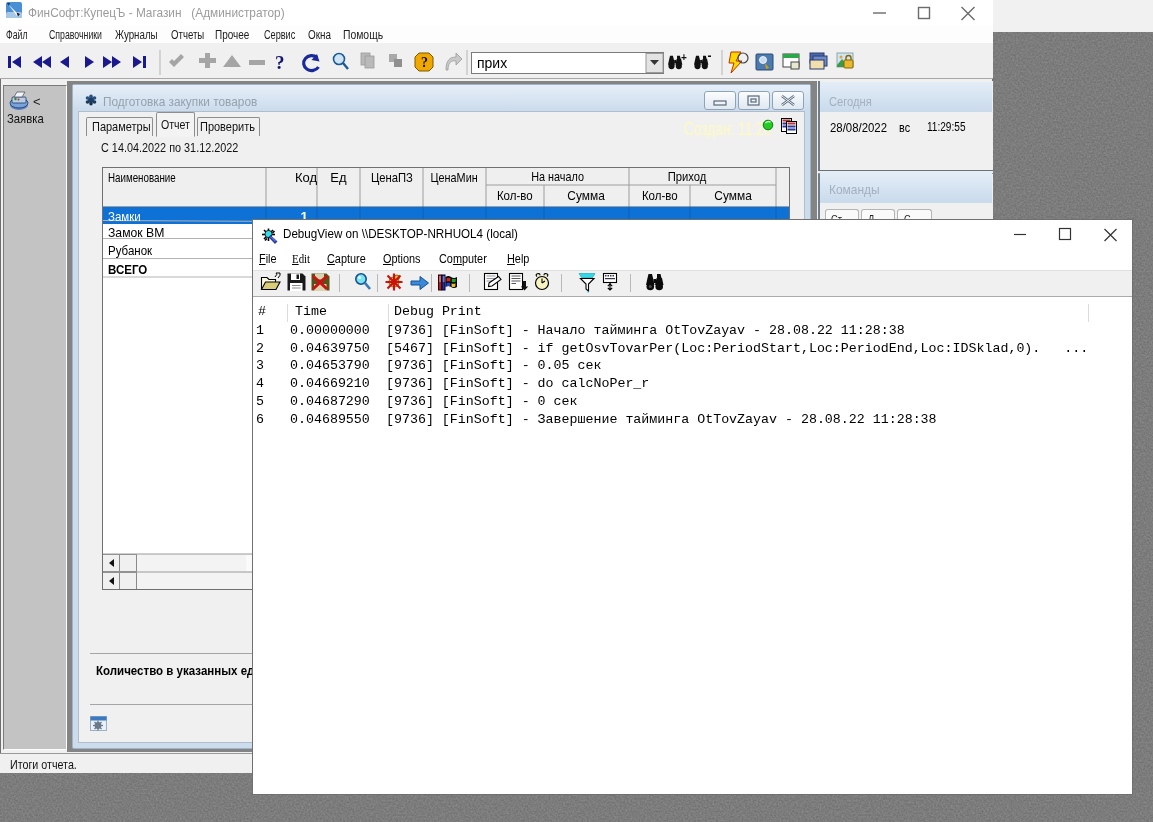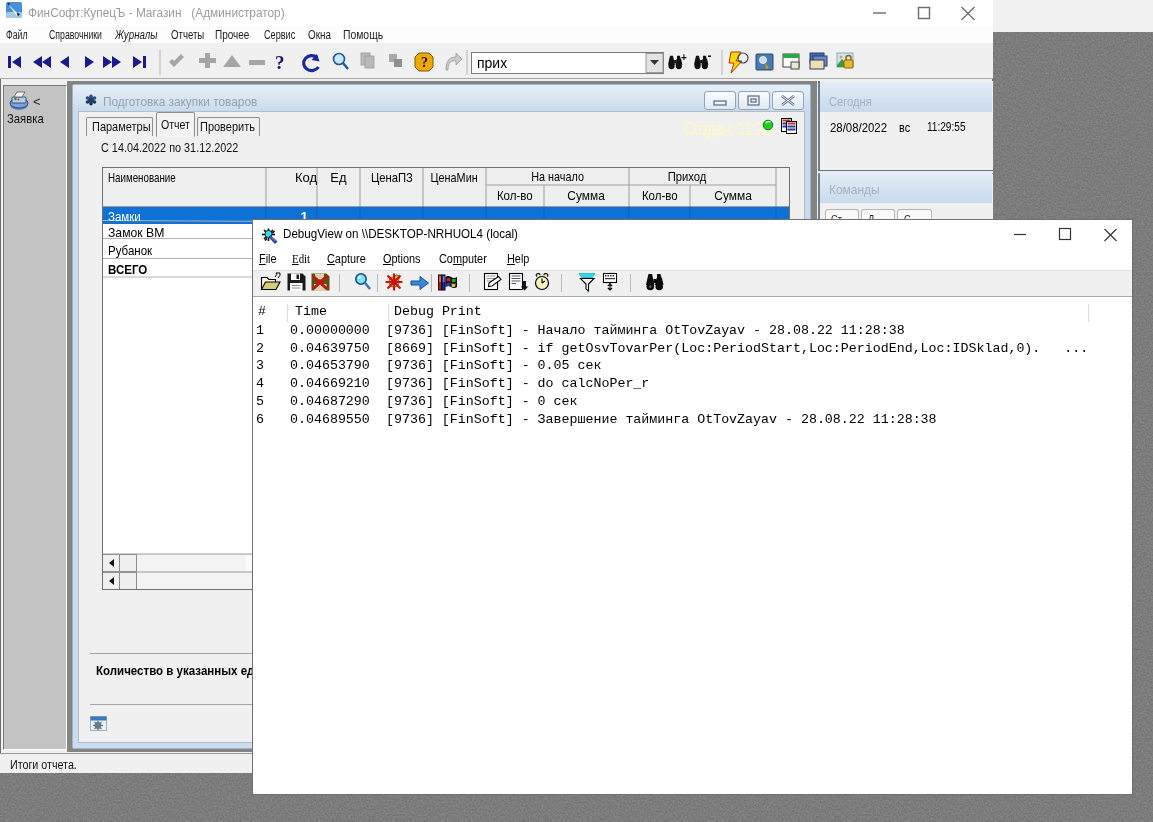--- a/index.html
+++ b/index.html
@@ -40,21 +40,21 @@
 
   <svg class="abs" style="left:866px;top:0" width="120" height="26" viewBox="0 0 120 26">
     <line x1="7" y1="13" x2="20" y2="13" stroke="#6b6b6b" stroke-width="1.4"></line>
     <rect x="52.5" y="7.5" width="11" height="11" fill="none" stroke="#6b6b6b" stroke-width="1.4"></rect>
     <path d="M95.5 7 L108.5 20 M108.5 7 L95.5 20" stroke="#6b6b6b" stroke-width="1.4"></path>
   </svg>
 
   <div class="abs" style="left:0;top:26px;width:993px;height:17px;background:#fdfdfd;"></div>
   <div class="txt" style="top:27.5px;font-size:12.5px;color:#1c1c1c;left:6px;"><span class="nw" style="transform:scaleX(.70)">Файл</span></div>
   <div class="txt" style="top:27.5px;font-size:12.5px;color:#1c1c1c;left:49px;"><span class="nw" style="transform:scaleX(.70)">Справочники</span></div>
-  <div class="txt" style="top:27.5px;font-size:12.5px;color:#1c1c1c;left:115px;font-style:italic;"><span class="nw" style="transform:scaleX(.78)">Журналы</span></div>
+  <div class="txt" style="top:27.5px;font-size:12.5px;color:#1c1c1c;left:115px;"><span class="nw" style="transform:scaleX(.78)">Журналы</span></div>
   <div class="txt" style="top:27.5px;font-size:12.5px;color:#1c1c1c;left:171px;"><span class="nw" style="transform:scaleX(.77)">Отчеты</span></div>
   <div class="txt" style="top:27.5px;font-size:12.5px;color:#1c1c1c;left:215px;"><span class="nw" style="transform:scaleX(.80)">Прочее</span></div>
   <div class="txt" style="top:27.5px;font-size:12.5px;color:#1c1c1c;left:264px;"><span class="nw" style="transform:scaleX(.73)">Сервис</span></div>
   <div class="txt" style="top:27.5px;font-size:12.5px;color:#1c1c1c;left:308px;"><span class="nw" style="transform:scaleX(.79)">Окна</span></div>
   <div class="txt" style="top:27.5px;font-size:12.5px;color:#1c1c1c;left:343px;"><span class="nw" style="transform:scaleX(.83)">Помощь</span></div>
 
   <div class="abs" style="left:0;top:43px;width:993px;height:36px;background:#f0f0f0;border-bottom:1px solid #a8a8a8;box-sizing:border-box;"></div>
   <svg class="abs" style="left:0;top:47px" width="993" height="30" viewBox="0 0 993 30">
 
     <g fill="#1a1a8e">
@@ -493,21 +493,21 @@
         <line x1="34.5" y1="1" x2="34.5" y2="19"></line>
         <line x1="135.5" y1="1" x2="135.5" y2="19"></line>
         <line x1="835.5" y1="1" x2="835.5" y2="19"></line>
       </g>
   </svg>
   <div class="txt mono" style="left:3px;top:103px;font-size:13.3px;">1</div>
   <div class="txt mono" style="left:37px;top:103px;font-size:13.3px;">0.00000000</div>
   <div class="txt mono" style="left:133px;top:103px;font-size:13.3px;">[9736] [FinSoft] - Начало тайминга OtTovZayav - 28.08.22 11:28:38</div>
   <div class="txt mono" style="left:3px;top:120.7px;font-size:13.3px;">2</div>
   <div class="txt mono" style="left:37px;top:120.7px;font-size:13.3px;">0.04639750</div>
-  <div class="txt mono" style="left:133px;top:120.7px;font-size:13.3px;">[8669] [FinSoft] - if getOsvTovarPer(Loc:PeriodStart,Loc:PeriodEnd,Loc:IDSklad,0).   ...</div>
+  <div class="txt mono" style="left:133px;top:120.7px;font-size:13.3px;">[5467] [FinSoft] - if getOsvTovarPer(Loc:PeriodStart,Loc:PeriodEnd,Loc:IDSklad,0).   ...</div>
   <div class="txt mono" style="left:3px;top:138.4px;font-size:13.3px;">3</div>
   <div class="txt mono" style="left:37px;top:138.4px;font-size:13.3px;">0.04653790</div>
   <div class="txt mono" style="left:133px;top:138.4px;font-size:13.3px;">[9736] [FinSoft] - 0.05 сек</div>
   <div class="txt mono" style="left:3px;top:156.1px;font-size:13.3px;">4</div>
   <div class="txt mono" style="left:37px;top:156.1px;font-size:13.3px;">0.04669210</div>
   <div class="txt mono" style="left:133px;top:156.1px;font-size:13.3px;">[9736] [FinSoft] - do calcNoPer_r</div>
   <div class="txt mono" style="left:3px;top:173.8px;font-size:13.3px;">5</div>
   <div class="txt mono" style="left:37px;top:173.8px;font-size:13.3px;">0.04687290</div>
   <div class="txt mono" style="left:133px;top:173.8px;font-size:13.3px;">[9736] [FinSoft] - 0 сек</div>
   <div class="txt mono" style="left:3px;top:191.5px;font-size:13.3px;">6</div>

